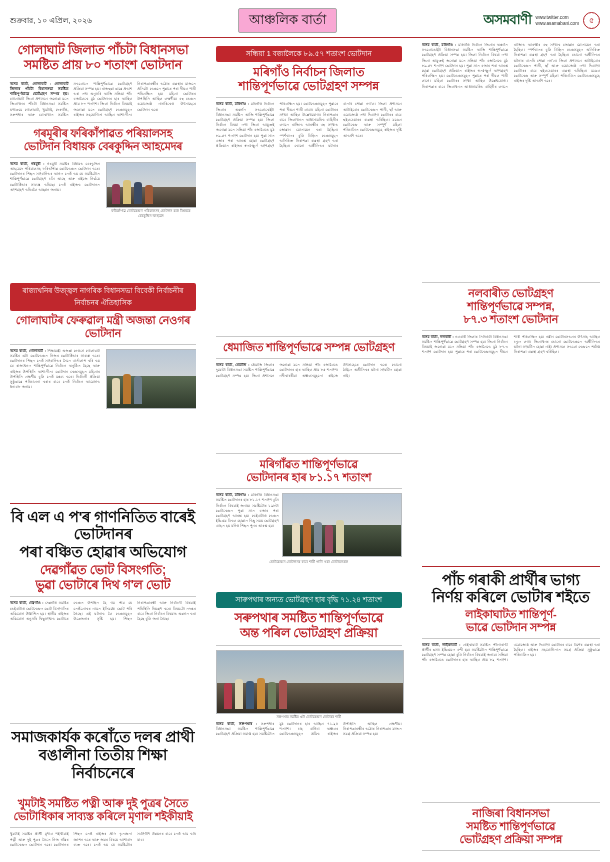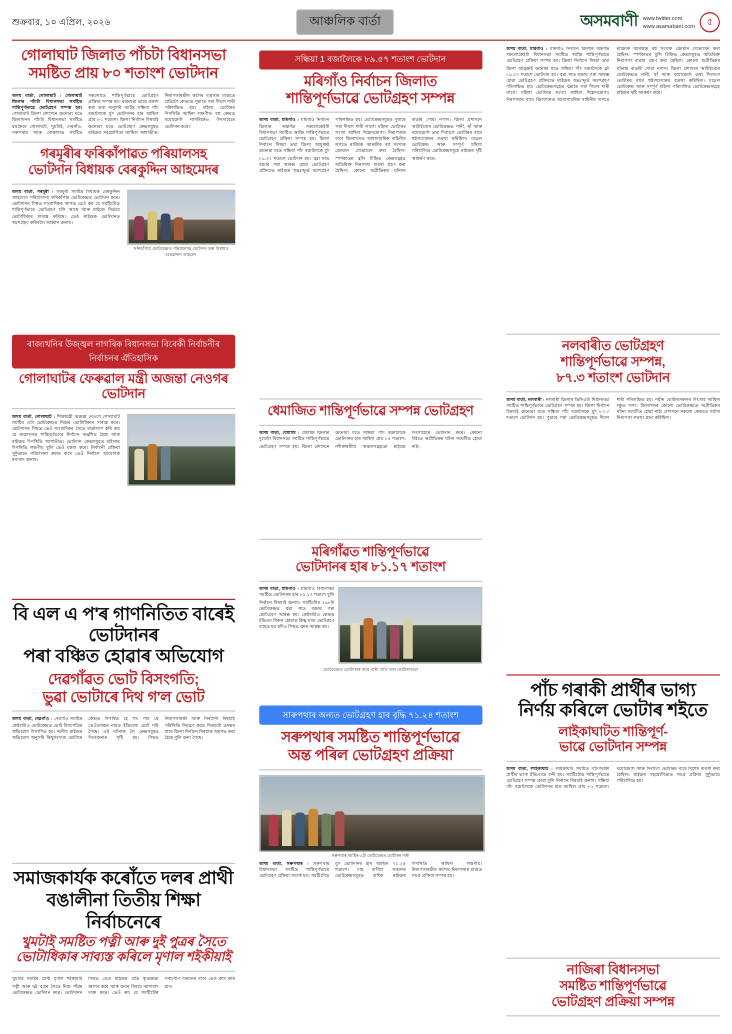--- a/index.html
+++ b/index.html
@@ -4,21 +4,21 @@
 <style>
   html,body{margin:0;padding:0;background:#8a8a8a;}
   body{font-family:"Liberation Sans", sans-serif;}
   #page{
     width:610px;height:862px;background:#ffffff;position:relative;overflow:hidden;
     box-sizing:border-box;padding:8px 10px 10px 10px;
   }
   
   .masthead{display:flex;align-items:center;justify-content:space-between;border-bottom:1px solid #b4262c;padding-bottom:4px;}
   .mh-date{font-size:7.5px;color:#111;font-weight:normal;}
-  .mh-center{font-size:10px;color:#111;border:1px solid #aaa;padding:1px 10px;border-radius:2px;background:#a3a3a3;}
+  .mh-center{font-size:13px;color:#111;border:1px solid #aaa;padding:1px 10px;border-radius:2px;background:#f9a8d4;}
   .mh-logo{display:flex;align-items:center;gap:4px;}
   .mh-logo .logoname{font-size:13px;font-weight:bold;color:#14532d;letter-spacing:-0.3px;}
   .mh-logo .logosub{font-size:4.6px;color:#333;line-height:1.25;}
   .mh-badge{width:15px;height:15px;border-radius:50%;border:1.2px solid #b4262c;color:#b4262c;font-size:8px;display:flex;align-items:center;justify-content:center;}
 
   
   .sheet{display:flex;gap:20px;margin-top:5px;height:812px;}
   .col{display:flex;flex-direction:column;}
   .colA{width:196px;}
   .colB{width:196px;}
@@ -27,21 +27,21 @@
   
   .hl{color:#c0272d;font-weight:bold;text-align:center;line-height:1.18;letter-spacing:-0.2px;}
   .hl.xl{font-size:12px;}
   .hl.lg{font-size:12.5px;}
   .hl.md{font-size:11px;}
   .hl.sm{font-size:15px;}
   .hl.dark{color:#111;}
   .rule{border:0;border-top:1px solid #c9c9c9;margin:4px 0;}
   .rule.thick{border-top:1.4px solid #b4262c;}
   .kicker{background:#c0272d;color:#fff;font-size:7.2px;text-align:center;padding:2px 4px;border-radius:2px;margin:3px 0;}
-  .kicker.blue{background:#3b82f6;}
+  .kicker.blue{background:#0f766e;}
 
   
   .txt{font-size:3.6px;line-height:1.45;color:#222;text-align:justify;letter-spacing:0.1px;}
   .cols2{column-count:2;column-gap:6px;}
   .cols3{column-count:3;column-gap:5px;}
   .byline{font-size:3.6px;font-weight:bold;color:#111;}
 
   
   .photo{width:100%;background:#cfd3d8;position:relative;overflow:hidden;border:0.5px solid #b8bcc0;}
   .photo .sky{position:absolute;inset:0;background:linear-gradient(#b9c7d6,#e6e2d8);}
@@ -136,21 +136,21 @@
         <div>ভুৱা ভোটাৰে দিথ গ'ল ভোট</div>
       </div>
       <hr class="rule">
       <div class="txt cols3" style="height:118px;overflow:hidden;">
         <span class="byline">অসম বাৰ্তা, দেৱগাঁও :</span>
         <span>দেৱগাঁও সমষ্টিৰ কেইবাটাও ভোটকেন্দ্ৰত ভোট বিসংগতিৰ অভিযোগ উত্থাপিত হয়। স্থানীয় ৰাইজৰ অভিযোগ অনুসৰি কিছুসংখ্যক ভোটাৰে কেন্দ্ৰত উপস্থিত হৈ গম পায় যে তেওঁলোকৰ নামত ইতিমধ্যে ভোট পৰি গৈছে। এই ঘটনাক লৈ কেন্দ্ৰসমূহত উত্তেজনাৰ সৃষ্টি হয়। পিছত নিৰাপত্তাৰক্ষী আৰু নিৰ্বাচনী বিষয়াই পৰিস্থিতি নিয়ন্ত্ৰণ কৰে। বিষয়টো তদন্তৰ বাবে জিলা নিৰ্বাচন বিষয়াক অৱগত কৰা হৈছে বুলি জনা গৈছে।</span>
       </div>
 
       <hr class="rule">
       <div class="hl sm dark">সমাজকাৰ্যক কৰোঁতে দলৰ প্ৰাথী বঙালীনা তিতীয় শিক্ষা নিৰ্বাচনেৰে</div>
-      <div class="hl md" style="margin-top:2px;font-style:italic;">
+      <div class="hl md" style="margin-top:16px;">
         <div>খুমটাই সমষ্টিত পত্নী আৰু দুই পুত্ৰৰ সৈতে</div>
         <div>ভোটাধিকাৰ সাব্যস্ত কৰিলে মৃণাল শইকীয়াই</div>
       </div>
       <hr class="rule">
       <div class="txt cols3" style="flex:1;overflow:hidden;">খুমটাই সমষ্টিৰ প্ৰাৰ্থী মৃণাল শইকীয়াই পত্নী আৰু দুই পুত্ৰৰ সৈতে নিজ গাঁৱৰ ভোটকেন্দ্ৰত ভোটদান কৰে। ভোটদানৰ পিছত তেওঁ ৰাইজৰ প্ৰতি কৃতজ্ঞতা জ্ঞাপন কৰে আৰু জয়ৰ বিষয়ে আশাবাদ ব্যক্ত কৰে। তেওঁ কয় যে সমষ্টিটোৰ সৰ্বাংগীণ উন্নয়নৰ বাবে তেওঁ কাম কৰি যাব।</div>
     </div>
 
     <div class="col colB">
       <div class="kicker">সন্ধিয়া 1 বজালৈকে ৮৯.৫৭ শতাংশ ভোটদান</div>
       <div class="hl xl">

